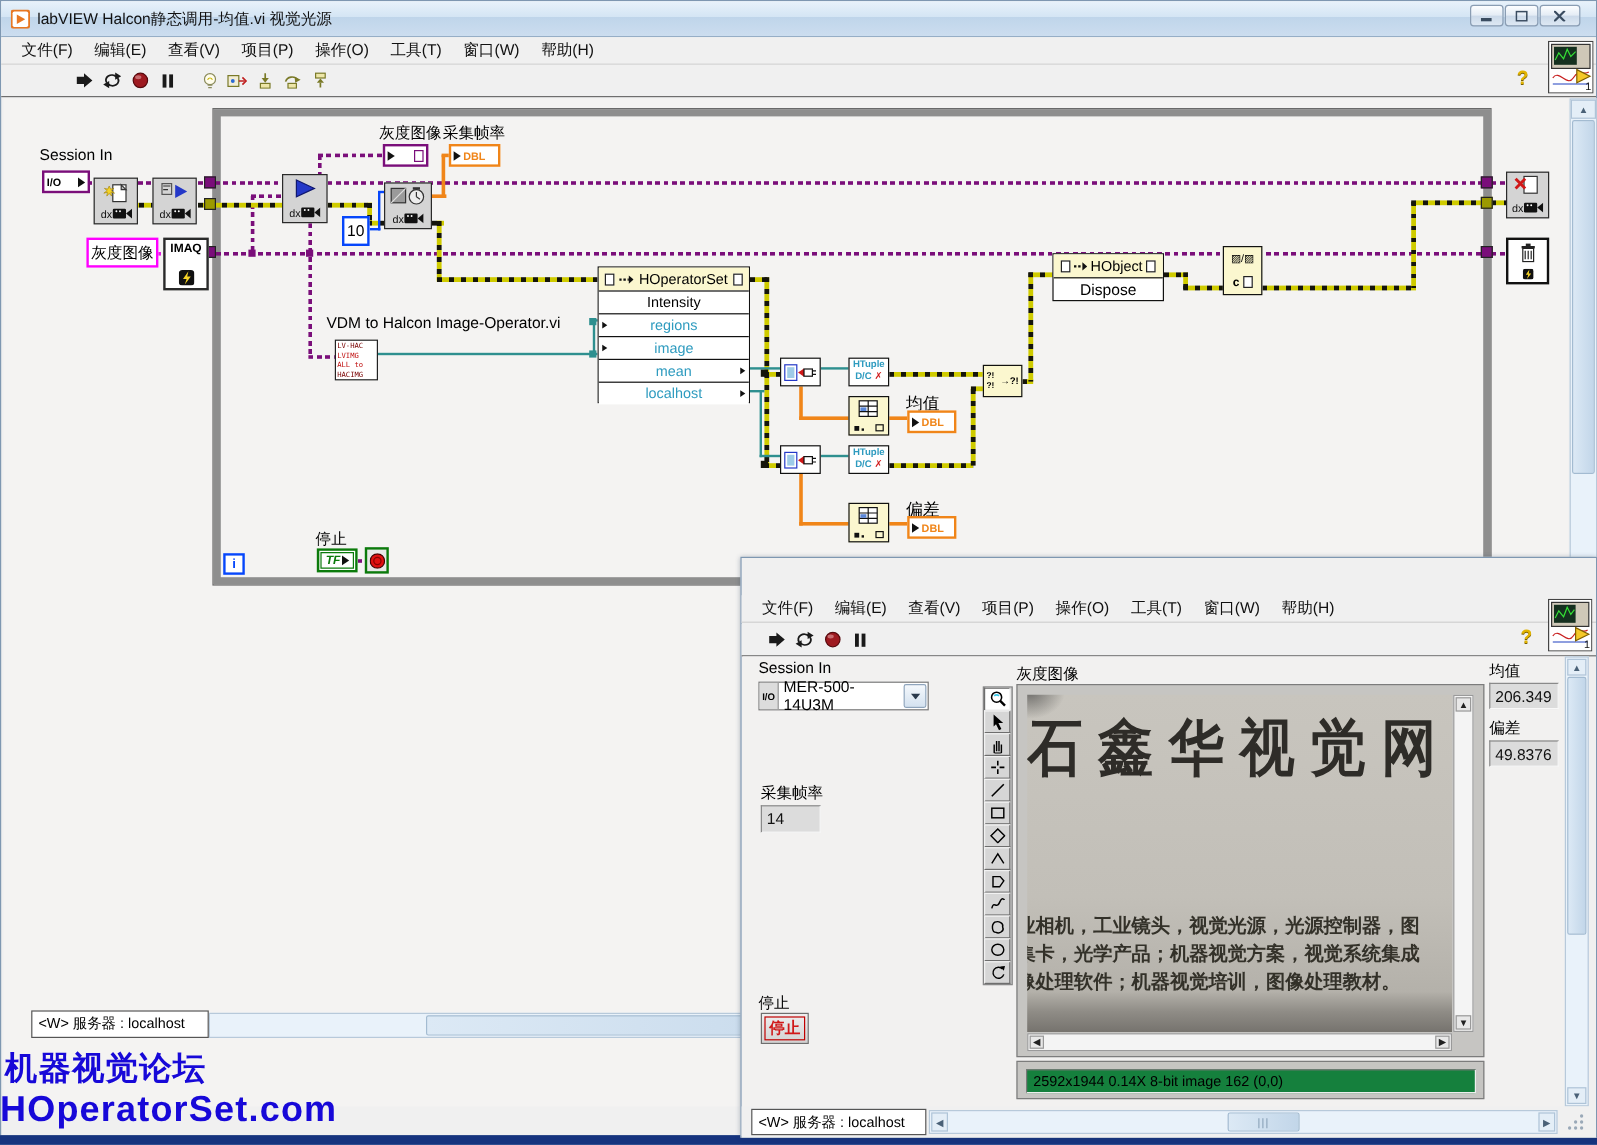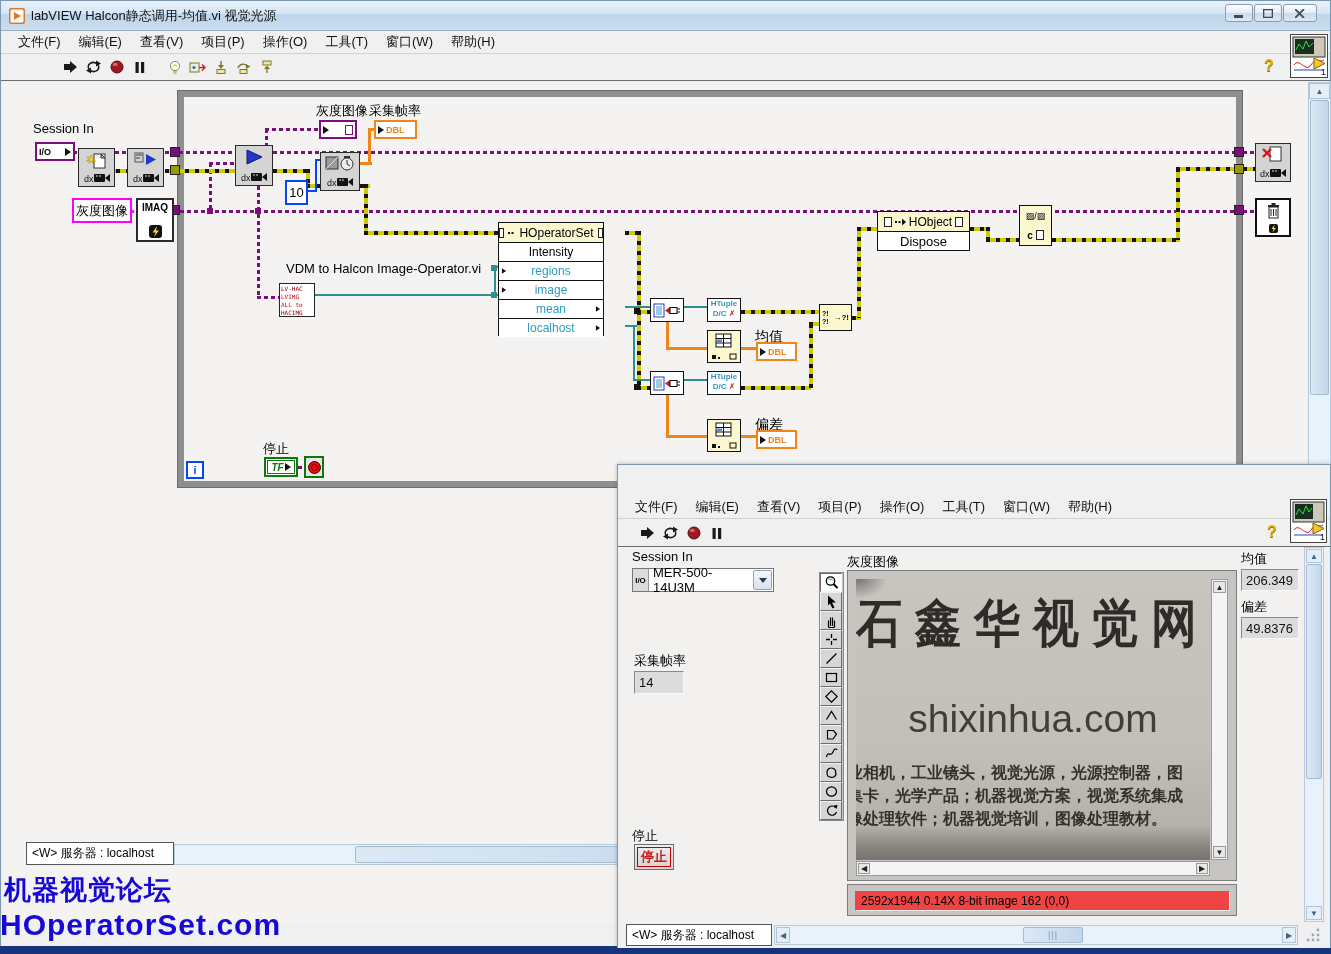--- a/index.html
+++ b/index.html
@@ -178,21 +178,21 @@
     <span class="abs" style="right:2px;bottom:1px;font-size:9px;color:#111;">1</span>
   </div>
 
   <div class="diagram" style="left:2px;top:81px;width:1304px;height:840px;" id="canvas">
 
     <div class="abs" style="left:175px;top:9px;width:1064px;height:396px;border:6px solid #8E8E8E;outline:1px solid #6A6A6A;z-index:1;"></div>
 
     <div class="lv-label" style="left:30px;top:39px;">Session In</div>
     <div class="lv-label" style="left:313px;top:20px;">灰度图像</div>
     <div class="lv-label" style="left:366px;top:20px;">采集帧率</div>
-    <div class="lv-label" style="left:283px;top:179px;">VDM to Halcon Image-Operator.vi</div>
+    <div class="lv-label" style="left:269px;top:179px;">VDM to Halcon Image-Operator.vi</div>
     <div class="lv-label" style="left:752px;top:246px;font-size:14px;">均值</div>
     <div class="lv-label" style="left:752px;top:334px;font-size:14px;">偏差</div>
     <div class="lv-label" style="left:260px;top:358px;">停止</div>
 
     <div class="abs" style="left:32px;top:60px;width:40px;height:19px;border:2px solid #7A0E7A;background:#fff;display:flex;align-items:center;justify-content:space-between;padding:0 2px;z-index:6;">
       <span style="font-size:9px;font-weight:bold;">I/O</span>
       <span class="tri-r"></span>
     </div>
 
     <div class="abs" style="left:69px;top:116px;width:60px;height:25px;border:2px solid #FF00FF;background:#fff;display:flex;align-items:center;justify-content:center;font-size:13px;z-index:6;">
@@ -281,21 +281,21 @@
       <span style="font-size:9px;font-weight:bold;color:#F08519;margin-left:2px;">DBL</span>
     </div>
 
     <div class="abs node-white" style="left:276px;top:201px;width:36px;height:34px;border:1px solid #222;background:#fff;padding:1px 1px;z-index:6;font-family:'DejaVu Sans Mono',monospace;">
       <div style="font-size:6px;line-height:8px;color:#7A0000;">LV-HAC</div>
       <div style="font-size:6px;line-height:8px;color:#C01010;">LVIMG</div>
       <div style="font-size:6px;line-height:8px;color:#C01010;">ALL to</div>
       <div style="font-size:6px;line-height:8px;color:#7A0000;">HACIMG</div>
     </div>
 
-    <div class="abs" style="left:495px;top:140px;width:106px;height:114px;border:1px solid #111;background:#fff;z-index:6;">
+    <div class="abs" style="left:495px;top:140px;width:127px;height:114px;border:1px solid #111;background:#fff;z-index:6;">
       <div style="height:19px;background:#FBF7CF;display:flex;align-items:center;justify-content:center;gap:4px;">
         <span class="pgicon"></span>
         <svg width="12" height="8">
             <path d="M0 4h8" stroke="#111" stroke-dasharray="2 1.5" stroke-width="2"></path>
             <polygon points="8,0.5 12,4 8,7.5" fill="#111"></polygon>
           </svg>
         <span style="font-size:12px;">HOperatorSet</span>
         <span class="pgicon"></span>
       </div>
       <div class="hops-row">
@@ -685,39 +685,38 @@
             <path d="M10.5 3.5A4.6 4.6 0 1 0 11.5 8" fill="none" stroke="#000" stroke-width="1.2"></path>
             <polygon points="8.5,1.5 12.5,1 11.5,5" fill="#000"></polygon>
           </svg>
         </div>
       </div>
 
     <div class="abs" style="left:228px;top:23px;width:390px;height:311px;background:#C6C5C2;border:1px solid #7C7C7C;">
       <div class="abs" style="left:8px;top:8px;width:354px;height:281px;overflow:hidden;background:linear-gradient(180deg,#C8C5BE 0%,#C2BFB8 60%,#B4B1AA 88%,#8F8C86 94%,#76736E 100%);">
         <div class="abs" style="left:-6px;top:-8px;width:40px;height:30px;background:radial-gradient(ellipse at 20% 20%,rgba(40,40,40,.55),rgba(0,0,0,0) 65%);"></div>
         <div class="abs" style="left:0;top:14px;width:354px;font-family:'DejaVu Serif','Liberation Serif',serif;font-size:46px;font-weight:bold;color:#2E2C28;letter-spacing:13px;white-space:nowrap;transform:scaleY(1.12);">石鑫华视觉网</div>
-        <div class="abs" style="left:0;top:118px;width:354px;text-align:center;font-size:39px;color:#403E3A;letter-spacing:0;">shixinhua.com</div>
         <div class="abs" style="left:-9px;top:182px;width:380px;font-size:16px;font-weight:bold;color:#333129;line-height:23px;white-space:nowrap;">
           <div>业相机，工业镜头，视觉光源，光源控制器，图</div>
           <div>集卡，光学产品；机器视觉方案，视觉系统集成</div>
           <div>像处理软件；机器视觉培训，图像处理教材。</div>
         </div>
       </div>
       <div class="scroll" style="left:363px;top:8px;width:17px;height:281px;background:#F4F4F4;border-color:#9a9a9a;">
         <div class="sarrow" style="left:1px;top:1px;width:13px;height:12px;background:#E8E8E8;border-color:#999;color:#222;">▲</div>
         <div class="sarrow" style="left:1px;bottom:1px;width:13px;height:12px;background:#E8E8E8;border-color:#999;color:#222;">▼</div>
       </div>
       <div class="scroll" style="left:8px;top:290px;width:354px;height:15px;background:#F4F4F4;border-color:#9a9a9a;">
         <div class="sarrow" style="left:1px;top:1px;width:12px;height:11px;background:#E8E8E8;border-color:#999;color:#222;">◀</div>
         <div class="sarrow" style="right:1px;top:1px;width:12px;height:11px;background:#E8E8E8;border-color:#999;color:#222;">▶</div>
       </div>
     </div>
 
     <div class="abs" style="left:228px;top:337px;width:390px;height:32px;background:#C6C5C2;border:1px solid #7C7C7C;">
-      <div class="abs" style="left:7px;top:6px;width:375px;height:20px;background:#ef4444;border:1px solid;border-color:#777 #EEE #EEE #777;font-size:12px;display:flex;align-items:center;padding-left:5px;">2592x1944 0.14X 8-bit image 162    (0,0)</div>
+      <div class="abs" style="left:7px;top:6px;width:375px;height:20px;background:#15803d;border:1px solid;border-color:#777 #EEE #EEE #777;font-size:12px;display:flex;align-items:center;padding-left:5px;">2592x1944 0.14X 8-bit image 162    (0,0)</div>
     </div>
 
     <div class="lv-label" style="left:622px;top:3px;">均值</div>
     <div class="fp-box" style="left:622px;top:22px;width:58px;height:22px;">
         <span>206.349</span>
       </div>
     <div class="lv-label" style="left:622px;top:51px;">偏差</div>
     <div class="fp-box" style="left:622px;top:70px;width:58px;height:22px;">
         <span>49.8376</span>
       </div>

